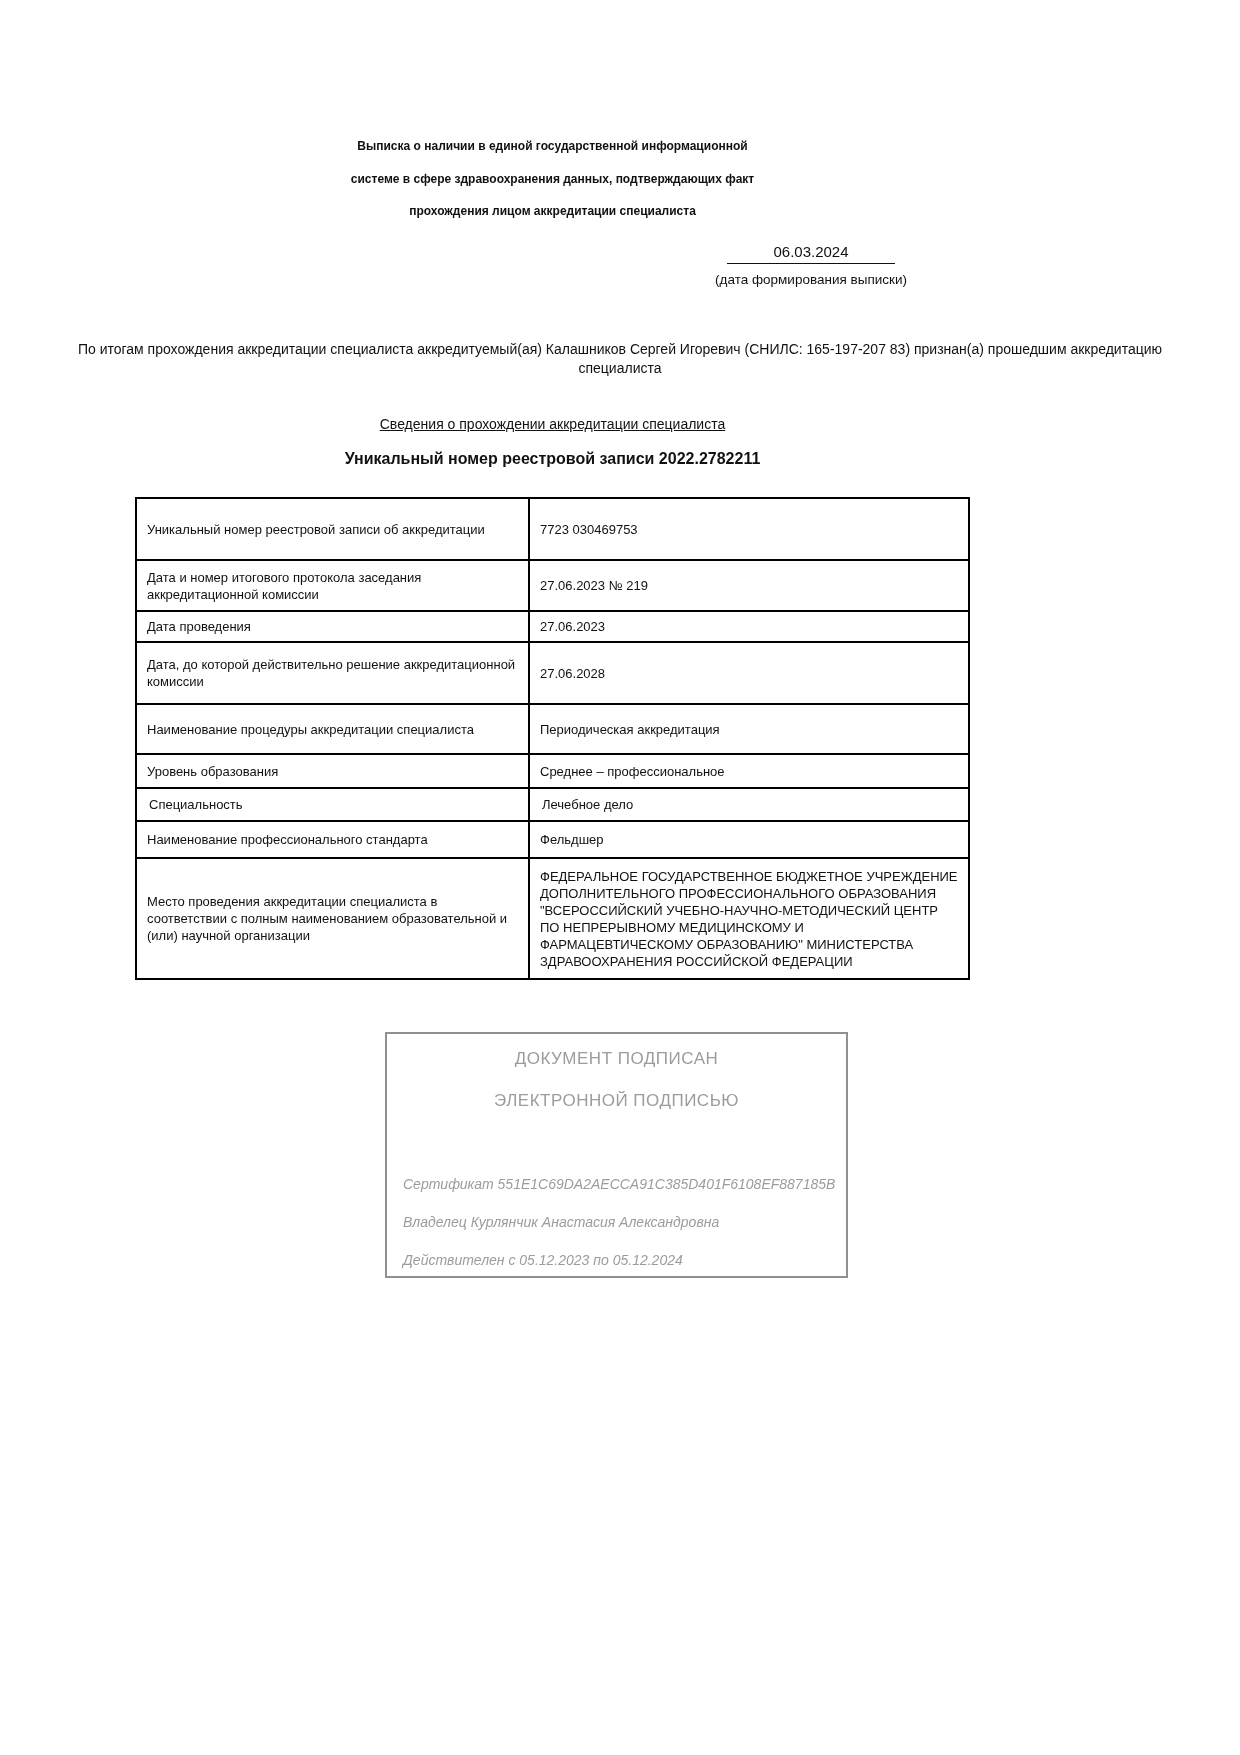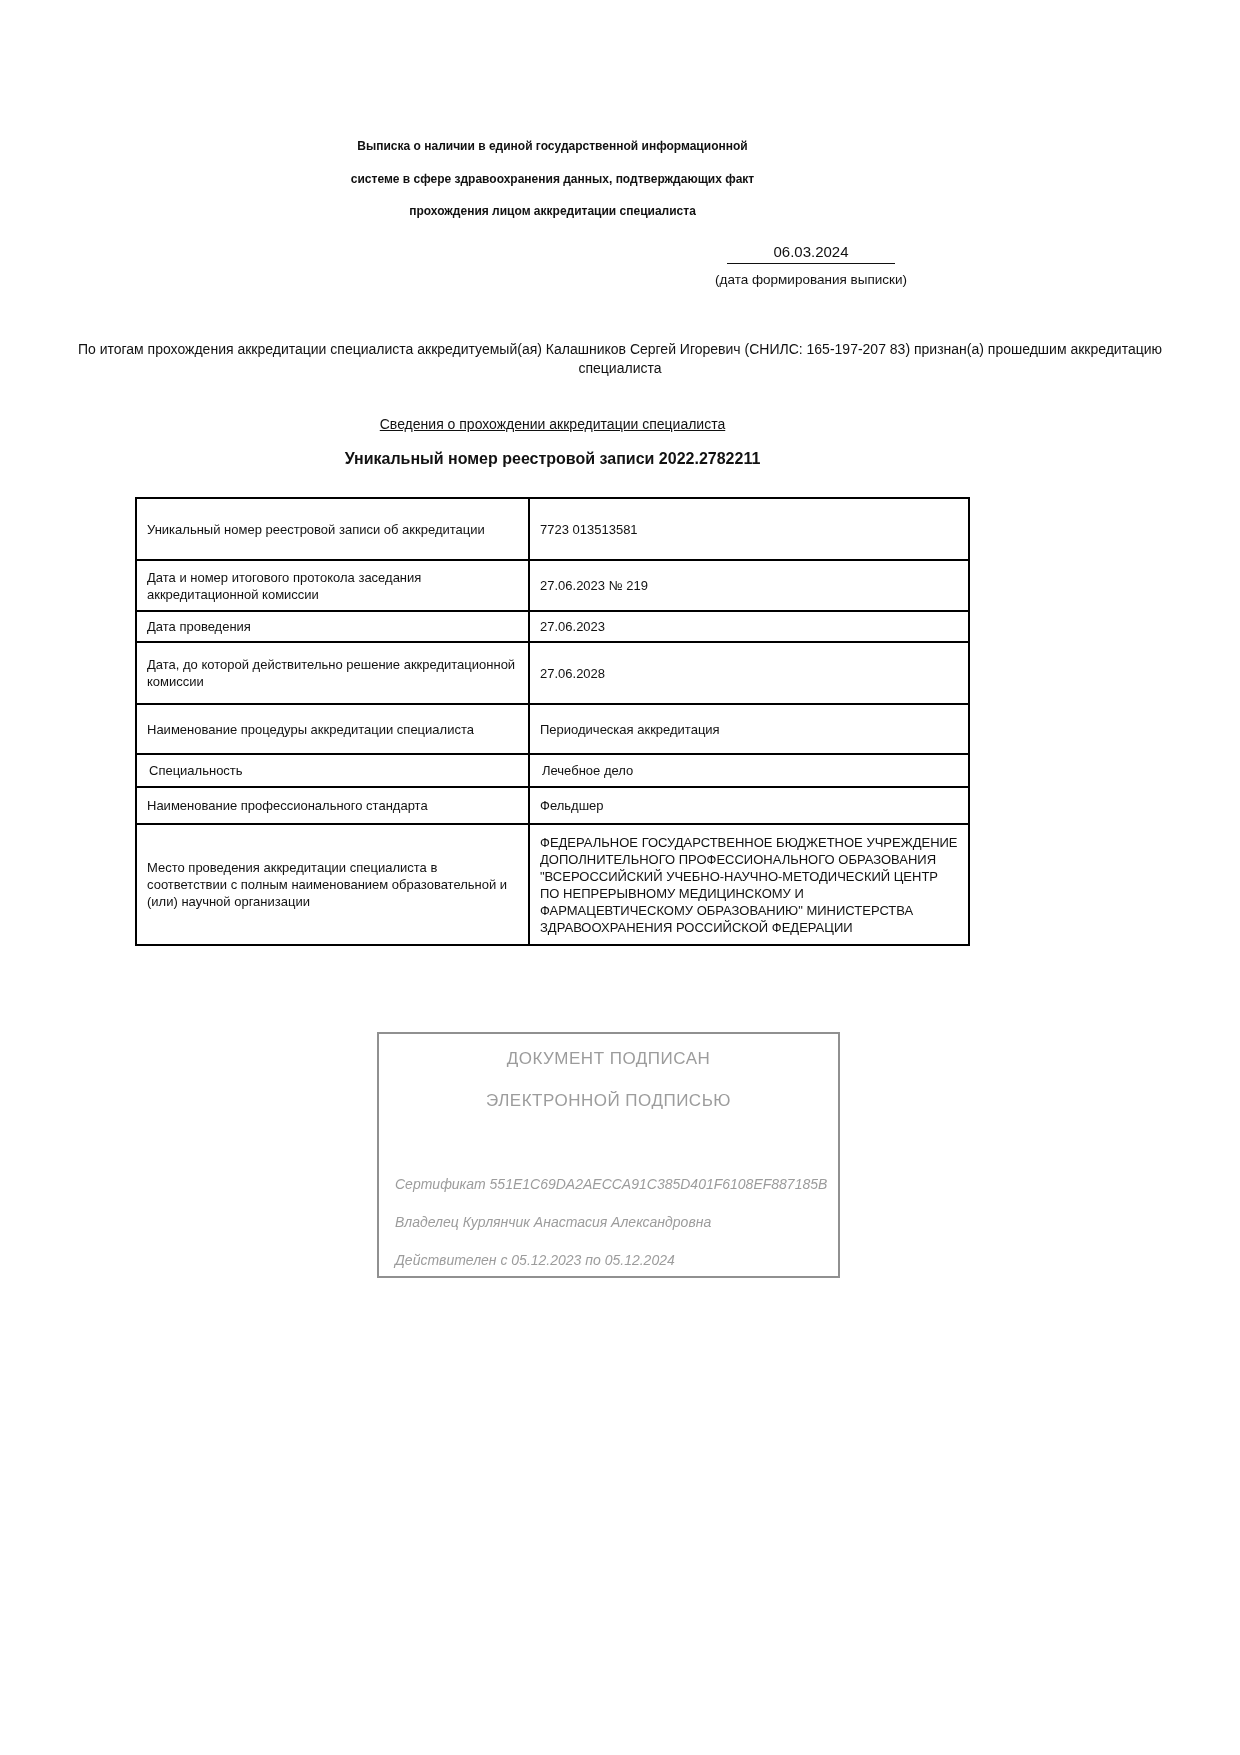--- a/index.html
+++ b/index.html
@@ -50,21 +50,21 @@
     box-sizing:border-box;
     word-wrap:break-word;
   }
   td.col-label{width:393px;}
   td.col-value{width:440px;}
   tr.h55 td{height:62px;} tr.h34 td{height:34px;} tr.h51 td{height:51px;}
   tr.h31 td{height:31px;} tr.h50 td{height:50px;border-radius:9px;} tr.h33 td{height:33px;padding-left:12px;}
   tr.h37 td{height:37px;} tr.h121 td{height:121px;}
   
   .sig-box{
-    position:absolute;top:1032px;left:377px;width:463px;height:246px;
+    position:absolute;top:1032px;left:385px;width:463px;height:246px;
     border:2px solid #909090;box-sizing:border-box;
     color:#9c9c9c;background:#fff;
   }
   .sig-title{ text-align:center;font-size:17px;line-height:18px;letter-spacing:0.5px; }
   .sig-title.first{margin-top:16px;}
   .sig-title.second{margin-top:24px;}
   .sig-line{font-size:14px;line-height:16px;margin-left:16px;margin-right:10px;font-style:italic;}
   .sig-cert{margin-top:66px;}
   .sig-owner{margin-top:22px;}
   .sig-valid{margin-top:22px;}
@@ -88,37 +88,41 @@
   <div class="intro">По итогам прохождения аккредитации специалиста аккредитуемый(ая) Калашников Сергей Игоревич (СНИЛС: 165-197-207 83) признан(а) прошедшим аккредитацию специалиста</div>
 
   <div class="section-heading">Сведения о прохождении аккредитации специалиста</div>
 
   <div class="record-heading">Уникальный номер реестровой записи 2022.2782211</div>
 
   <table class="acc-table">
     <tbody>
       <tr class="h55">
         <td class="col-label">Уникальный номер реестровой записи об аккредитации</td>
-        <td class="col-value">7723 013513581</td>
+        <td class="col-value">7723 030469753</td>
       </tr>
       <tr class="h51">
         <td class="col-label">Дата и номер итогового протокола заседания аккредитационной комиссии</td>
         <td class="col-value">27.06.2023 № 219</td>
       </tr>
       <tr class="h31">
         <td class="col-label">Дата проведения</td>
         <td class="col-value">27.06.2023</td>
       </tr>
       <tr class="h55">
         <td class="col-label">Дата, до которой действительно решение аккредитационной комиссии</td>
         <td class="col-value">27.06.2028</td>
       </tr>
       <tr class="h50">
         <td class="col-label">Наименование процедуры аккредитации специалиста</td>
         <td class="col-value">Периодическая аккредитация</td>
+      </tr>
+      <tr class="h34">
+        <td class="col-label">Уровень образования</td>
+        <td class="col-value">Среднее – профессиональное</td>
       </tr>
       <tr class="h33">
         <td class="col-label">Специальность</td>
         <td class="col-value">Лечебное дело</td>
       </tr>
       <tr class="h37">
         <td class="col-label">Наименование профессионального стандарта</td>
         <td class="col-value">Фельдшер</td>
       </tr>
       <tr class="h121">

